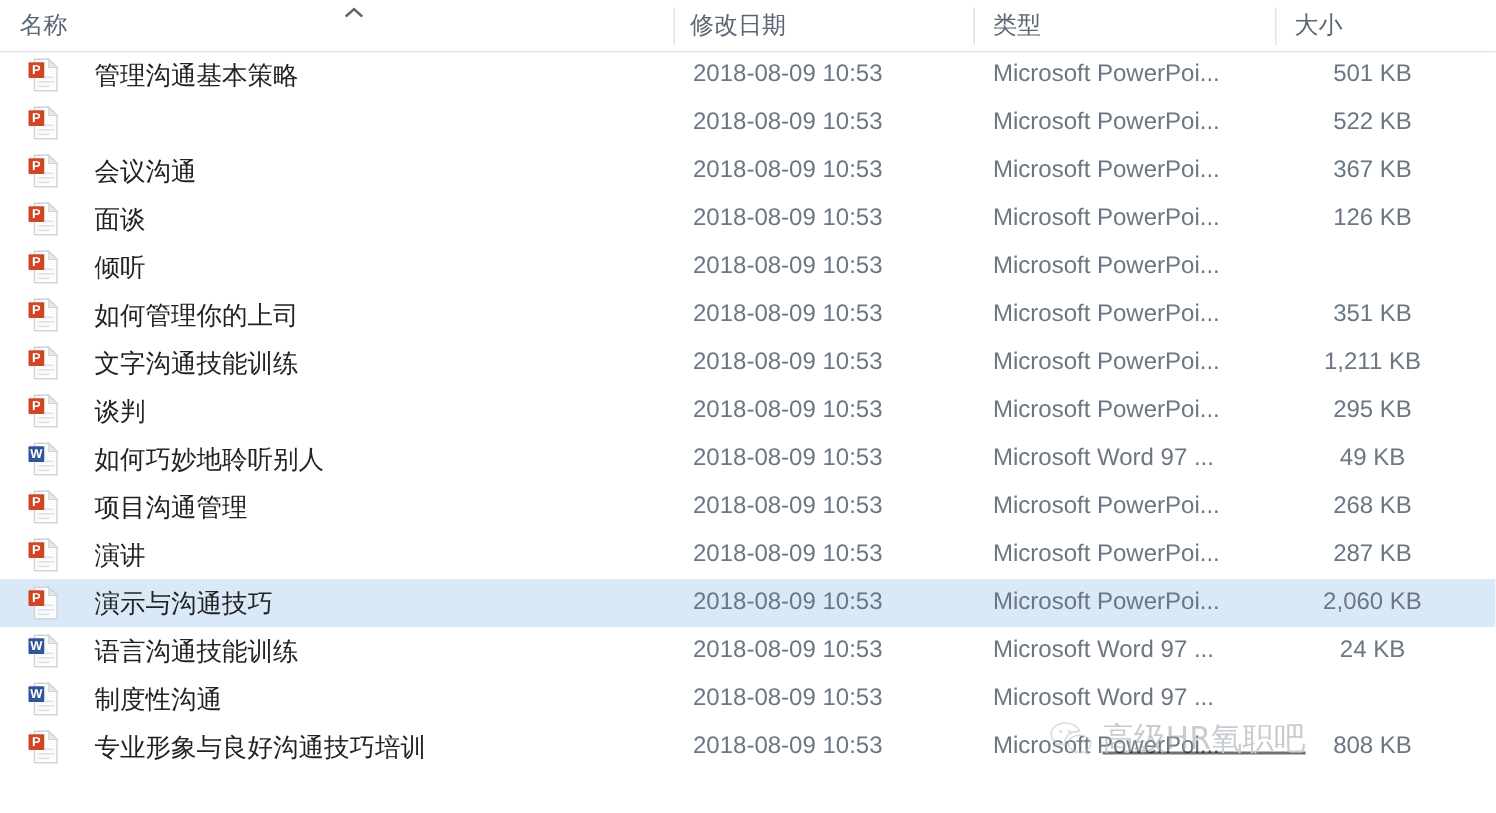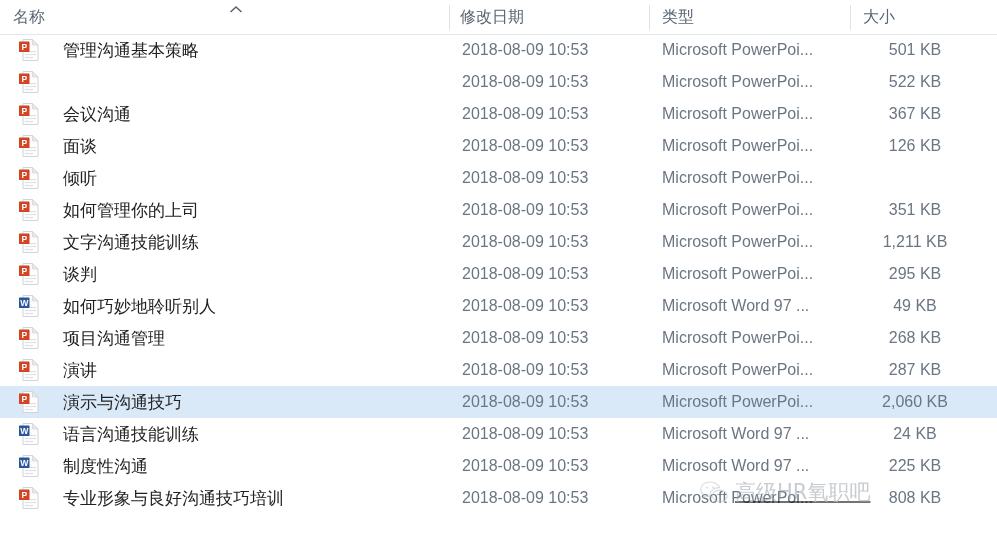--- a/index.html
+++ b/index.html
@@ -510,23 +510,20 @@
       <rect x="1" y="3.5" width="10.5" height="10.5" rx="0.6" fill="#2b579a"></rect>
       <text x="6.25" y="11.6" text-anchor="middle" font-family="Liberation Sans, sans-serif" font-size="8.6" font-weight="bold" fill="#ffffff">W</text>
     </svg></span>
           <span class="name-text">制度性沟通</span>
         </div>
         <div class="cell cell-date">
           <span>2018-08-09 10:53</span>
         </div>
         <div class="cell cell-type">
           <span>Microsoft Word 97 ...</span>
-        </div>
-        <div class="cell cell-size">
-          <span>225 KB</span>
         </div>
       </div>
       <div class="file-row">
         <div class="cell cell-name">
           <span class="file-icon">
     <svg viewBox="0 0 22 24" width="22" height="24" aria-hidden="true">
       <path d="M5 1.5 h9.5 L20 7 v15.5 H5 Z" fill="#fdfdfd" stroke="#cfd4d9" stroke-width="1"></path>
       <path d="M14.5 1.5 L20 7 h-5.5 Z" fill="#e6e9ec" stroke="#cfd4d9" stroke-width="0.8"></path>
       <rect x="7" y="13" width="11" height="1.1" fill="#dde1e5"></rect>
       <rect x="7" y="16" width="11" height="1.1" fill="#dde1e5"></rect>

